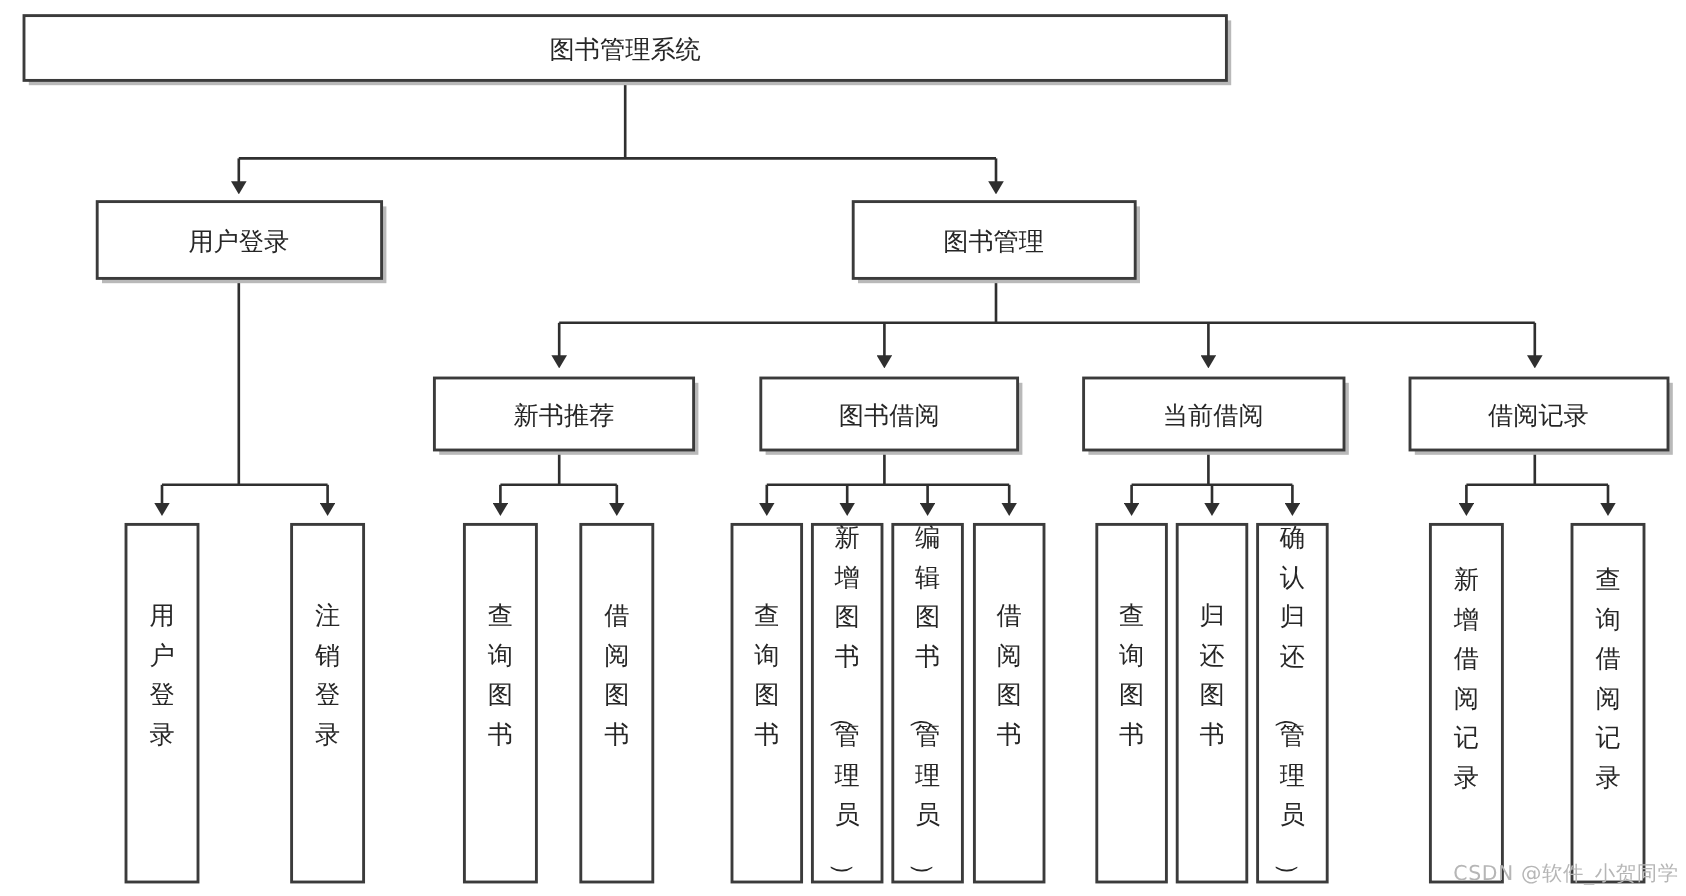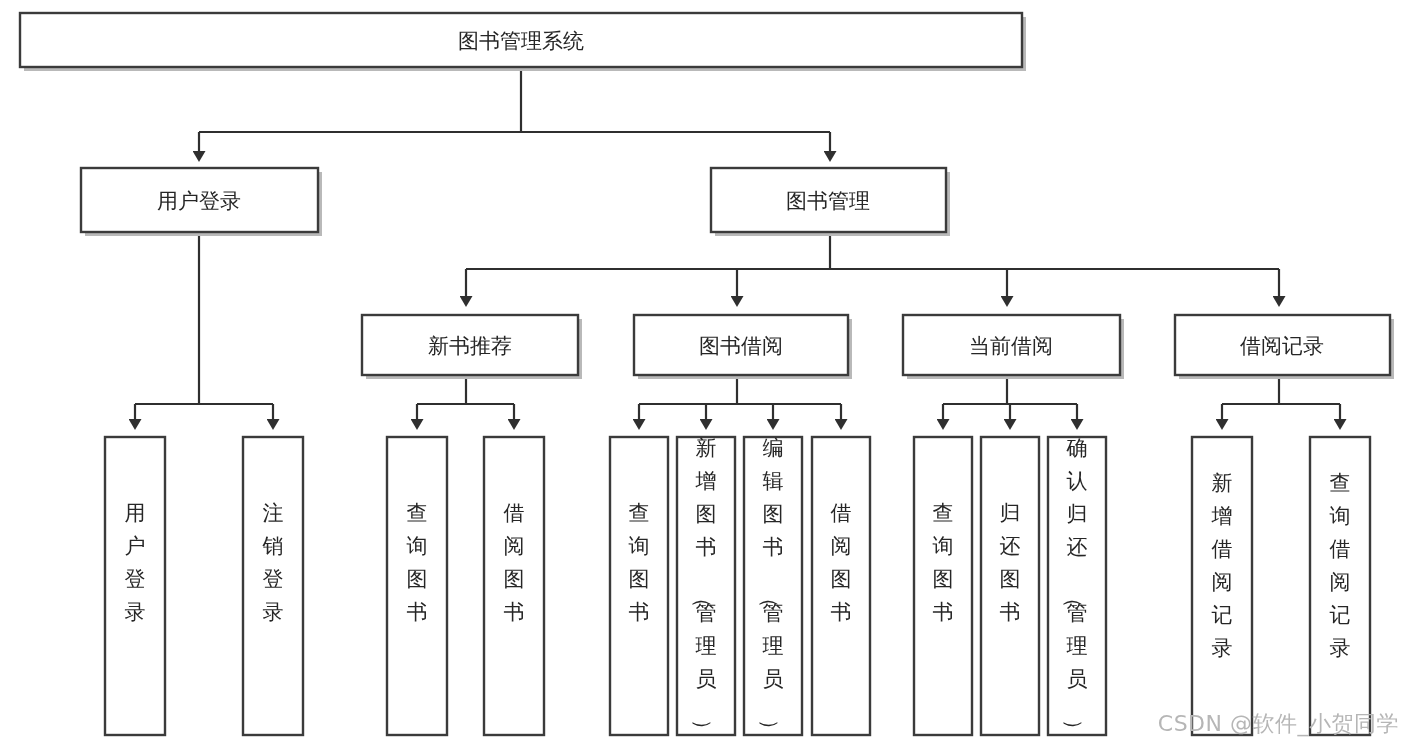--- a/index.html
+++ b/index.html
@@ -48,21 +48,21 @@
     fill: none;
   }
   .arrow-head {
     fill: #2f2f2f;
   }
   .watermark {
     position: absolute;
     right: 6px;
     bottom: 8px;
     font-family: "DejaVu Sans", "Liberation Sans", sans-serif;
-    font-size: 22px;
+    font-size: 17px;
     color: #b6b6b6;
     white-space: nowrap;
     letter-spacing: 0.5px;
     pointer-events: none;
   }
 </style>
 </head>
 <body>
 
 <svg id="diagram" viewBox="0 0 1405 747" xmlns="http://www.w3.org/2000/svg">

